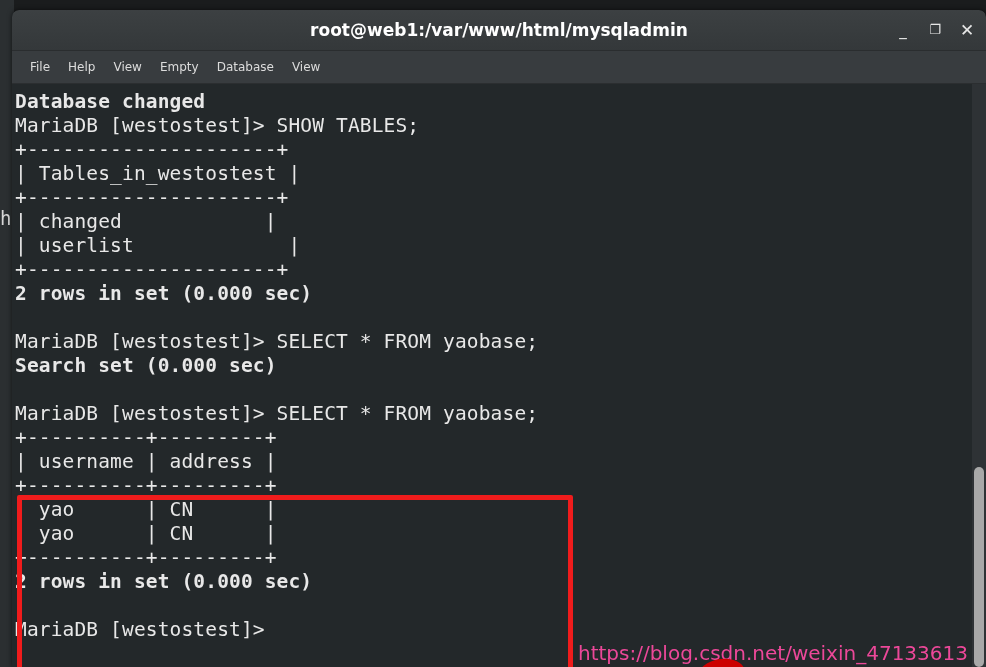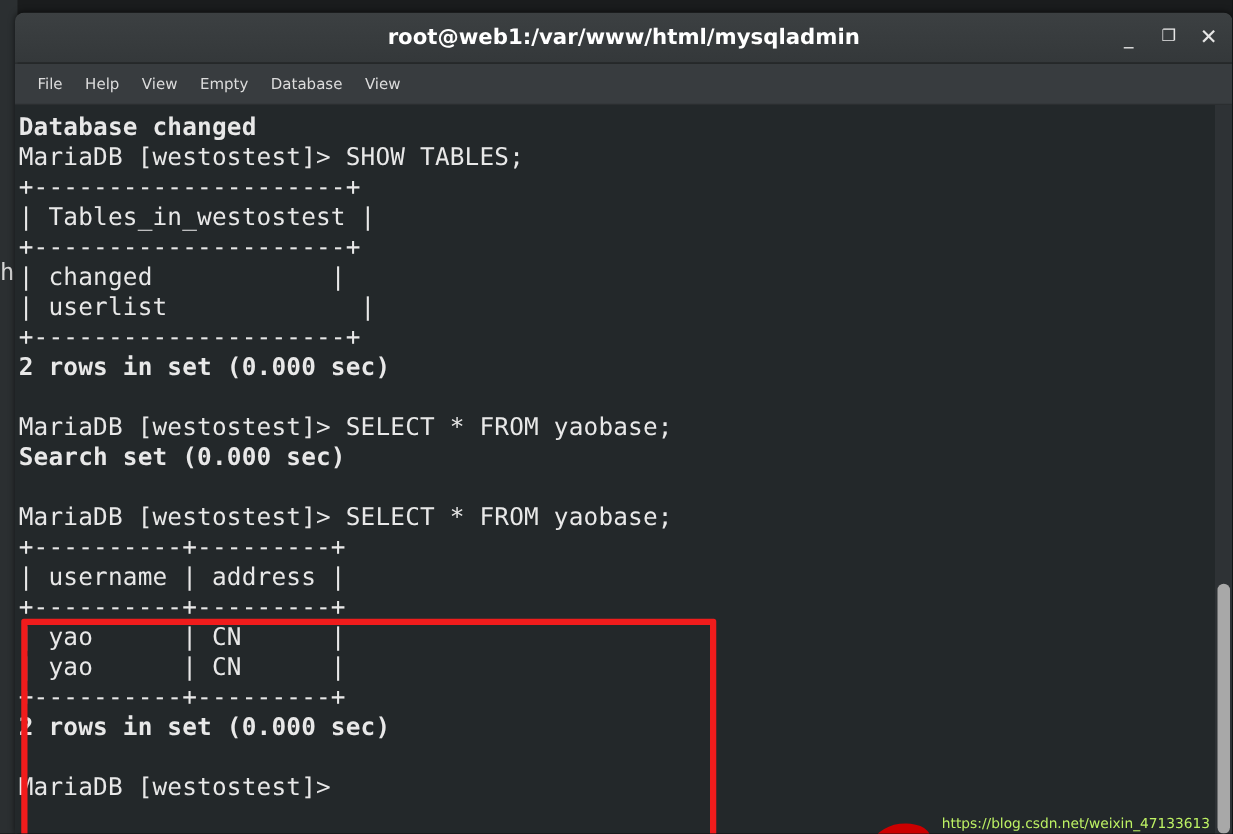--- a/index.html
+++ b/index.html
@@ -170,23 +170,23 @@
     background: #a8a8a8;
     border-radius: 5px;
     cursor: pointer;
   }
 
   
   #watermark {
     position: absolute;
     right: 18px;
     bottom: 4px;
-    color: #bef264;
-    font-family: "DejaVu Sans", sans-serif;
-    font-size: 11px;
+    color: #ec4899;
+    font-family: "DejaVu Sans", sans-serif;
+    font-size: 20px;
     white-space: nowrap;
   }
 </style>
 </head>
 <body>
 
 <div id="screen">
 
   <div class="bg-window-strip">
     <div class="bg-window-text">h|</div>

